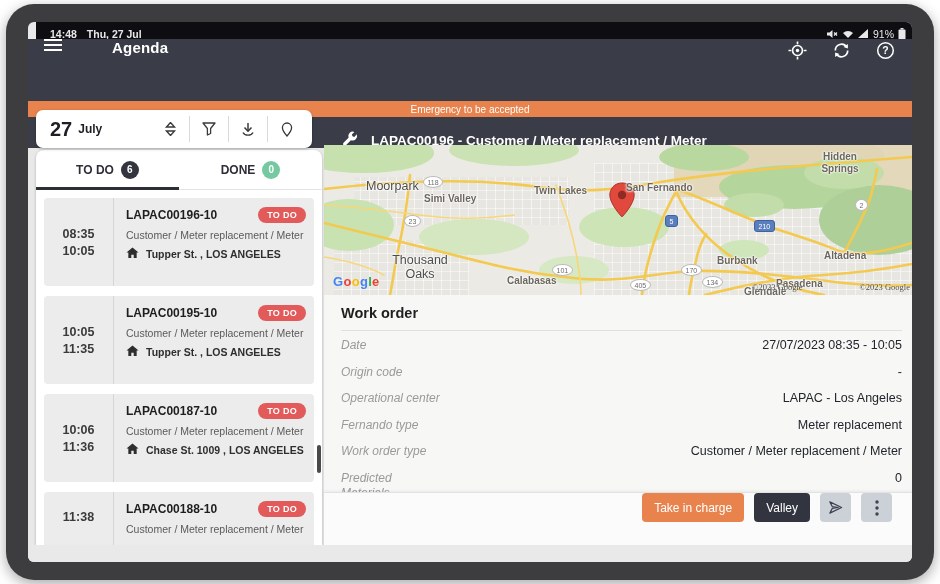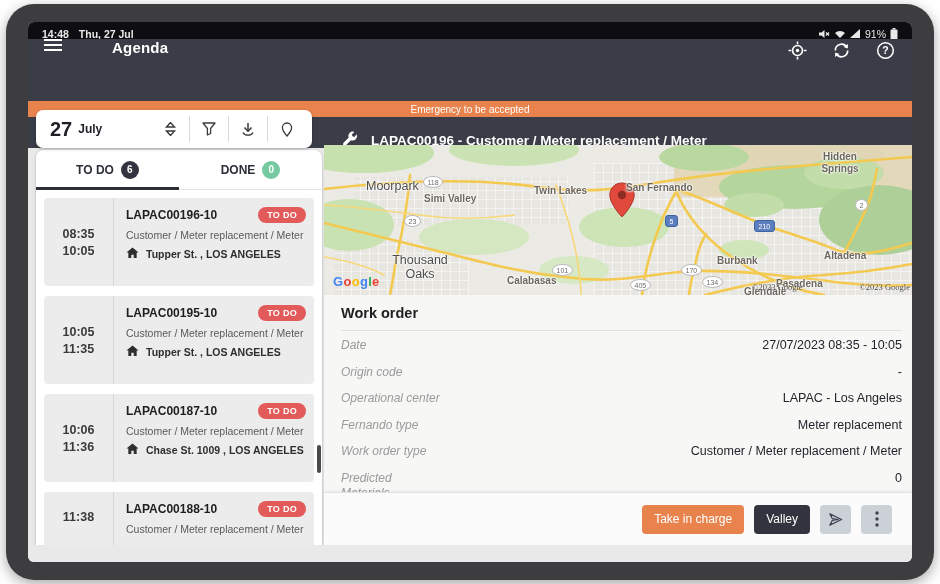--- a/index.html
+++ b/index.html
@@ -2,21 +2,21 @@
 <html><head>
 <meta charset="utf-8">
 <style>
   * { margin:0; padding:0; box-sizing:border-box; }
   body { width:940px; height:584px; background:#fff; font-family:"Liberation Sans", sans-serif; position:relative; overflow:hidden; }
 
   .tablet { position:absolute; left:6px; top:4px; width:928px; height:576px; background:#3d3d3f; border-radius:28px; box-shadow:0 4px 14px rgba(0,0,0,.35); }
   .screen { position:absolute; left:22px; top:18px; width:884px; height:540px; background:#e9e9e9; border-radius:6px; overflow:hidden; }
 
   
-  .status-bar { position:absolute; left:0; top:0; width:884px; height:17px; background:#0e0e12; color:#e8e8e8; display:flex; align-items:center; font-size:10.5px; padding:12px 14px;gap:18px; }
+  .status-bar { position:absolute; left:8px; top:0; width:884px; height:17px; background:#0e0e12; color:#e8e8e8; display:flex; align-items:center; font-size:10.5px; padding:12px 14px;gap:18px; }
   .status-left { display:flex; gap:10px; font-weight:bold; }
   .status-right { margin-left:auto; display:flex; align-items:center; gap:4px; }
   .status-right svg { display:block; }
 
   
   .dark-block { position:absolute; left:0; top:17px; width:884px; height:109px; background:#3a3d47; }
   .app-bar { position:absolute; left:0; top:0; width:884px; height:45px; display:flex; align-items:flex-start; padding:0 16px; color:#fff;gap:24px; }
   .hamburger { width:18px; height:12px; border-top:2px solid #fff; border-bottom:2px solid #fff; position:relative; cursor:pointer; }
   .hamburger::after { content:""; position:absolute; left:0; top:3px; width:100%; height:2px; background:#fff; }
   .app-title { font-size:15px; font-weight:bold; margin-left:26px; letter-spacing:.2px; }
@@ -69,21 +69,21 @@
   .glogo { position:absolute; left:9px; bottom:6px; font-size:13px; font-weight:bold; letter-spacing:.3px; }
 
   
   .details { position:absolute; left:296px; top:273px; width:588px; height:250px; background:#f7f7f6; padding:10px 10px 0 17px; overflow:hidden; }
   .details-title { font-size:14.5px; font-weight:bold; color:#1e1e1e; padding-bottom:9px; border-bottom:1px solid #e0e0e0; }
   .detail-row { display:flex; align-items:flex-start; min-height:26.5px; padding-top:7px; }
   .detail-label { font-size:12px; color:#9a9a9a; max-width:120px; line-height:1.25;font-style:italic; }
   .detail-value { margin-left:auto; font-size:12.5px; color:#22252b; text-align:right; }
 
   
-  .action-bar { position:absolute; left:296px; top:470px; width:588px; height:53px; background:#fbfbfb; border-top:1px solid #e2e2e2; box-shadow:0 -1px 3px rgba(0,0,0,.06); display:flex; align-items:center; justify-content:flex-end; gap:10px; padding-right:20px; z-index:6; }
+  .action-bar { position:absolute; left:296px; top:470px; width:588px; height:53px; background:#fbfbfb; border-top:1px solid #e2e2e2; box-shadow:0 -1px 3px rgba(0,0,0,.06); display:flex; justify-content:flex-end; gap:10px; padding-right:20px; z-index:6; }
   .btn { height:29px; border:none; border-radius:4px; font-size:12px; font-family:"Liberation Sans",sans-serif; cursor:pointer; padding:0 12px; }
   .btn.orange { background:#E8834D; color:#fff; }
   .btn.dark { background:#32353f; color:#fff; }
   .btn.icon { width:31px; background:#ccd1d8; display:flex; align-items:center; justify-content:center; padding:0; }
 
   .bottom-strip { position:absolute; left:0; top:523px; width:884px; height:17px; background:#e9e9e9; z-index:7; }
 </style>
 </head>
 <body>
 

